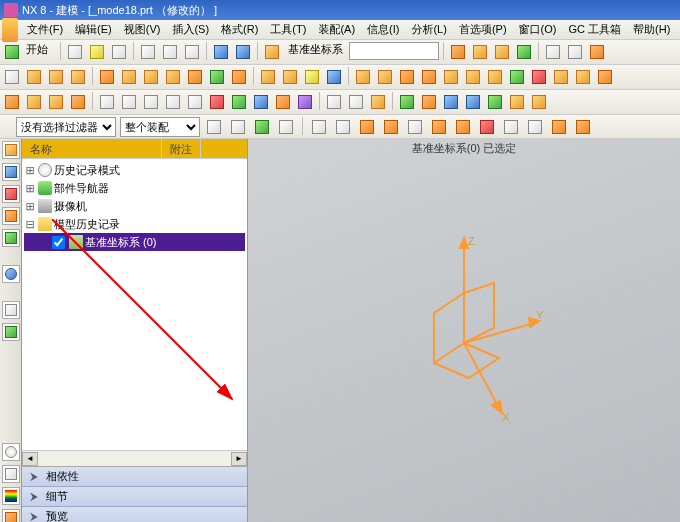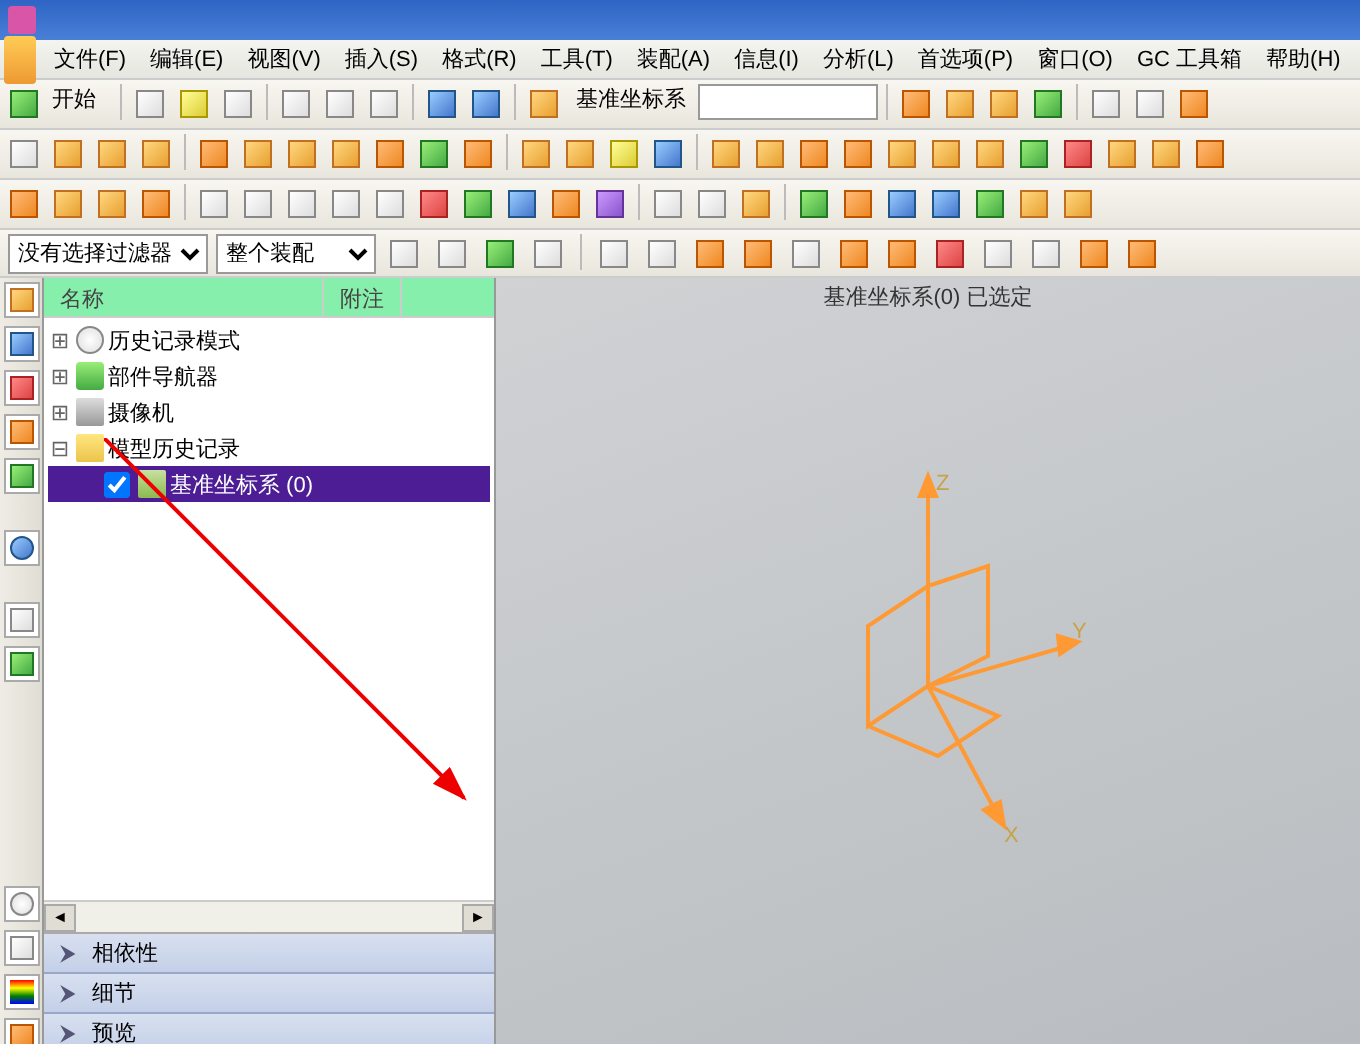--- a/index.html
+++ b/index.html
@@ -14,29 +14,29 @@
 .tb-sep{width:1px;height:18px;background:#bbb;margin:0 2px}
 .ico{width:14px;height:14px;display:inline-block}
 .i-cube{background:linear-gradient(135deg,#ffd780,#e8a030);border:1px solid #c07020}
 .i-box{background:linear-gradient(135deg,#fff,#ddd);border:1px solid #888}
 .i-blue{background:linear-gradient(135deg,#9cf,#47c);border:1px solid #258}
 .i-green{background:linear-gradient(135deg,#9e7,#4a4);border:1px solid #272}
 .i-red{background:linear-gradient(135deg,#f88,#d44);border:1px solid #a22}
 .i-orange{background:linear-gradient(135deg,#fb7,#e82);border:1px solid #b50}
 .i-yellow{background:linear-gradient(135deg,#ff9,#dc3);border:1px solid #a90}
 .i-purple{background:linear-gradient(135deg,#c9f,#85c);border:1px solid #639}
-.filter-row{height:24px;display:flex;align-items:flex-start;gap:4px;padding:2px 4px;background:linear-gradient(#f8f6f0,#e8e6dc);border-bottom:1px solid #ccc}
+.filter-row{height:24px;display:flex;align-items:flex-start;gap:4px;padding:2px 16px;background:linear-gradient(#f8f6f0,#e8e6dc);border-bottom:1px solid #ccc}
 .filter-row select{height:20px;border:1px solid #999;font-size:11px;background:#fff}
 .main{display:flex;height:388px}
 .sidebar{width:22px;background:linear-gradient(90deg,#eeece4,#e0ded4);border-right:1px solid #999;display:flex;flex-direction:column;align-items:center;padding-top:2px;gap:4px}
 .sb-btn{width:18px;height:18px;border:1px solid #aaa;background:#fff;cursor:pointer;display:flex;align-items:center;justify-content:center}
 .panel{width:226px;background:#fff;border-right:1px solid #999;display:flex;flex-direction:column}
 .panel-head{height:20px;background:linear-gradient(#e8e6dc,#d8d6cc);display:flex;align-items:center;padding:0 6px;font-weight:bold;border-bottom:1px solid #aaa}
 .panel-head .pi{width:14px;height:14px;background:linear-gradient(#fc5,#e93);margin-right:4px}
-.tree-head{height:20px;display:flex;border-bottom:1px solid #ccc;background:#86efac}
+.tree-head{height:20px;display:flex;border-bottom:1px solid #ccc;background:#eab308}
 .tree-head div{padding:3px 8px;border-right:1px solid #ccc;color:#444}
 .tree{flex:1;overflow:auto;padding:2px;position:relative}
 .tn{display:flex;align-items:center;height:18px;white-space:nowrap}
 .tn .exp{width:12px;text-align:center;color:#666;cursor:pointer}
 .tn .ti{width:14px;height:14px;margin:0 2px}
 .tn.sel{background:#4c1d95;color:#fff}
 .ti-clock{background:radial-gradient(#fff,#ddd);border:1px solid #888;border-radius:50%}
 .ti-eye{background:linear-gradient(#9e7,#4a4);border-radius:2px}
 .ti-cam{background:linear-gradient(#ddd,#999);border-radius:1px}
 .ti-fold{background:linear-gradient(#ffe680,#ecc44a);border-radius:1px}
@@ -50,20 +50,21 @@
 .scroll .st{flex:1;background:#f8f6f0}
 .viewport{flex:1;background:linear-gradient(160deg,#d0d2d4,#b8bcc0);position:relative}
 .vp-title{position:absolute;top:0;left:0;right:0;text-align:center;padding:2px;color:#333}
 .vp-svg{position:absolute;top:50%;left:50%;transform:translate(-50%,-50%)}
 </style>
 </head>
 <body>
 
 <div class="titlebar">
   <span class="icon"></span>
+  <span>NX 8 - 建模 - [_mode18.prt （修改的） ]</span>
 </div>
 
 <div class="menubar">
   <span class="mi"></span>
   <span>文件(F)</span>
   <span>编辑(E)</span>
   <span>视图(V)</span>
   <span>插入(S)</span>
   <span>格式(R)</span>
   <span>工具(T)</span>

